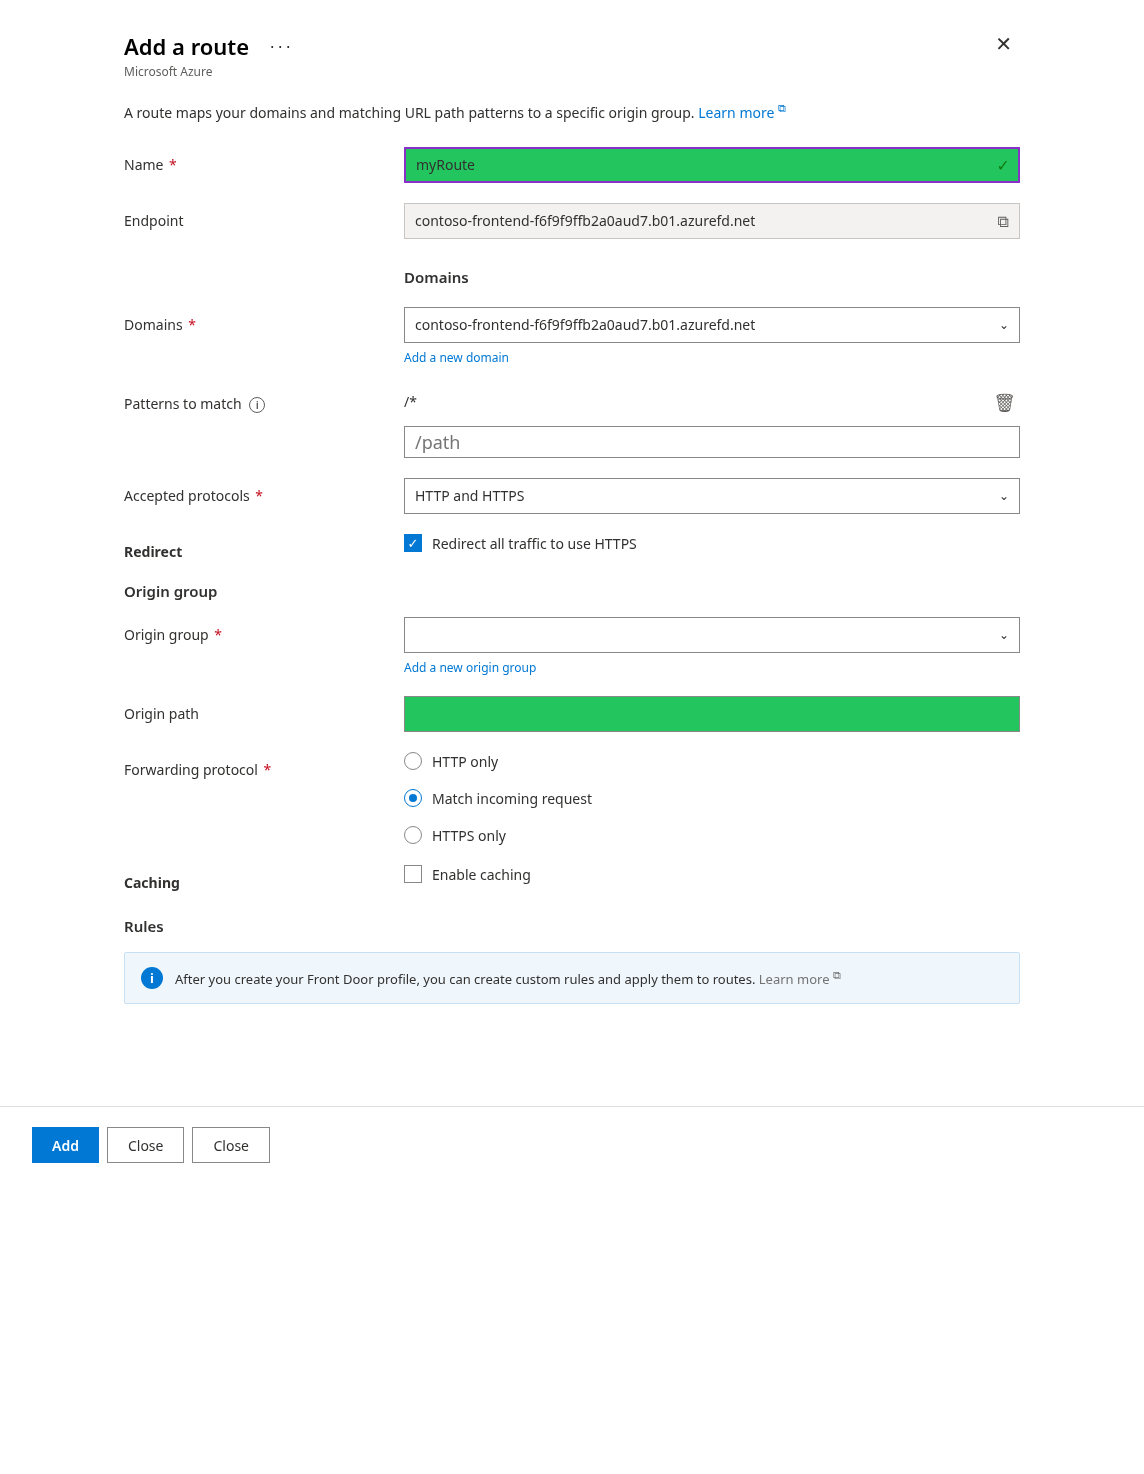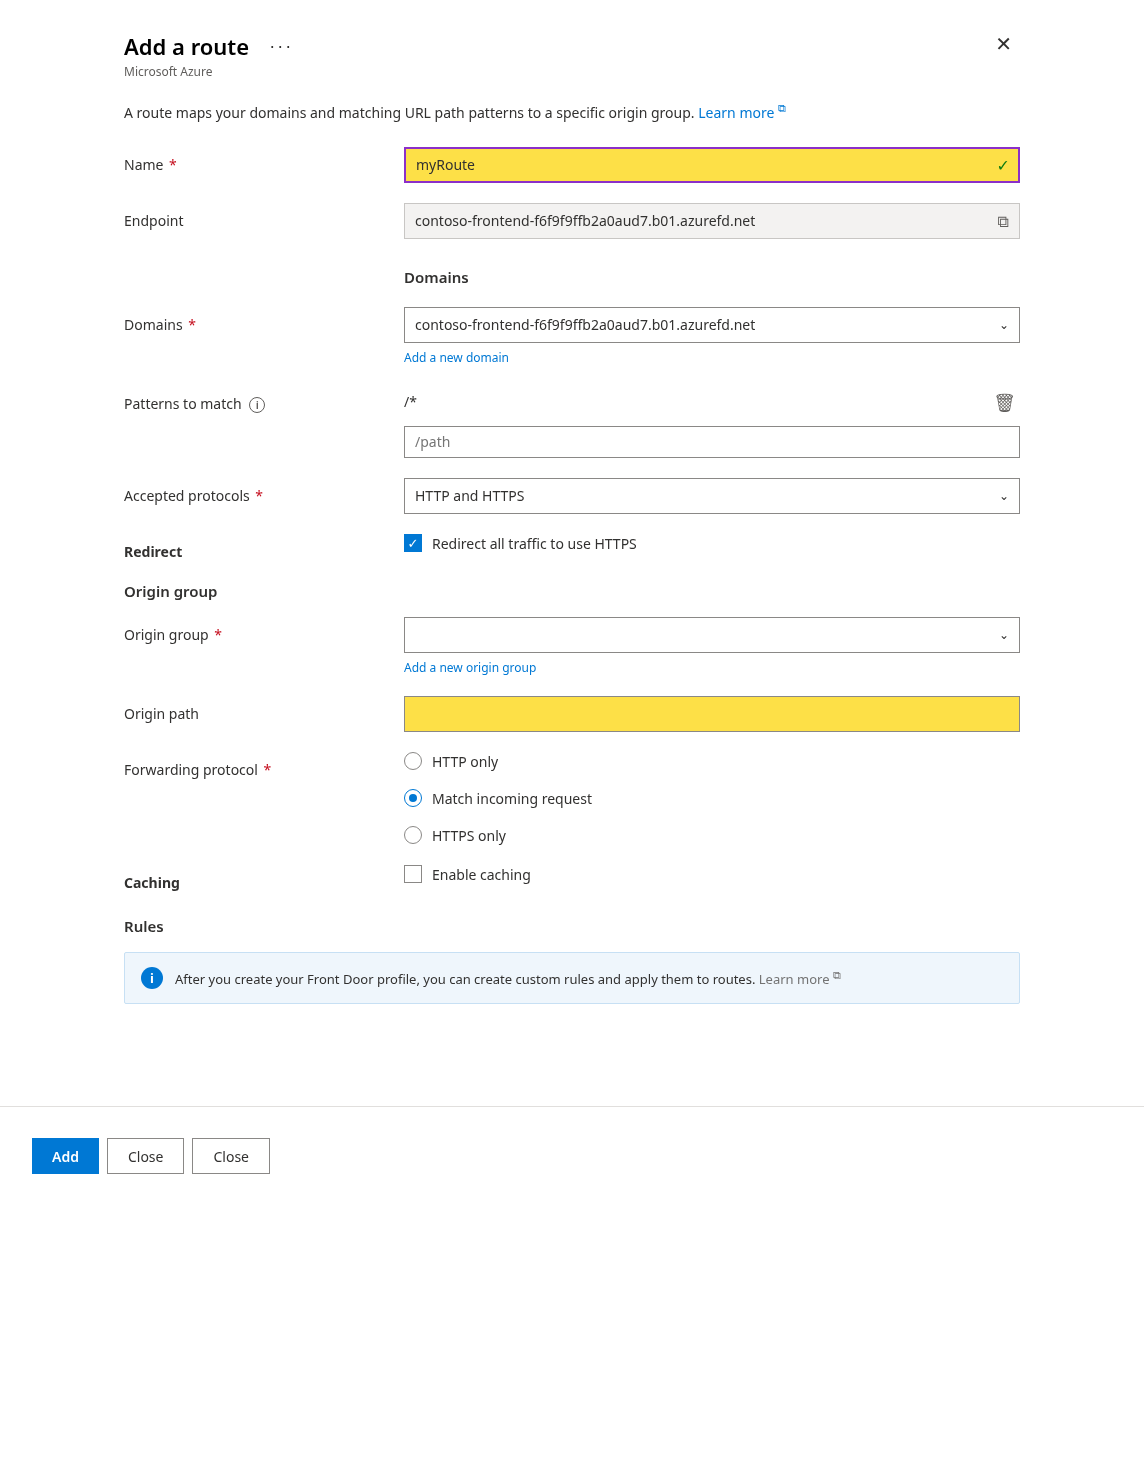--- a/index.html
+++ b/index.html
@@ -89,21 +89,21 @@
     }
     .input-text {
       width: 100%;
       height: 36px;
       border: 1px solid #8a8886;
       padding: 0 10px;
       font-size: 14px;
       font-family: inherit;
       color: #323130;
       outline: none;
-      background: #fde047;
+      background: #22c55e;
     }
     .input-with-check {
       position: relative;
     }
     .input-with-check .check-icon {
       position: absolute;
       right: 10px;
       top: 50%;
       transform: translateY(-50%);
       color: #107c10;
@@ -177,21 +177,21 @@
       color: #605e5c;
       cursor: pointer;
       font-size: 18px;
       padding: 4px;
     }
     .pattern-input {
       width: 100%;
       height: 32px;
       border: 1px solid #8a8886;
       padding: 0 10px;
-      font-size: 14px;
+      font-size: 18px;
       font-family: inherit;
       color: #a19f9d;
       outline: none;
     }
     .checkbox-row {
       display: flex;
       align-items: center;
       gap: 10px;
     }
     .checkbox-custom {
@@ -279,21 +279,21 @@
       font-size: 13px;
       color: #323130;
       line-height: 1.5;
     }
     .info-text a {
       color: #737373;
       text-decoration: none;
     }
     .footer {
       border-top: 1px solid #e1dfdd;
-      padding: 31px 32px;
+      padding: 20px 32px;
       display: flex;
       gap: 8px;
       align-items: center;
       background: #fff;
       position: sticky;
       bottom: 4px;
       margin-top: 38px;
     }
     .btn-primary {
       background: #0078d4;

